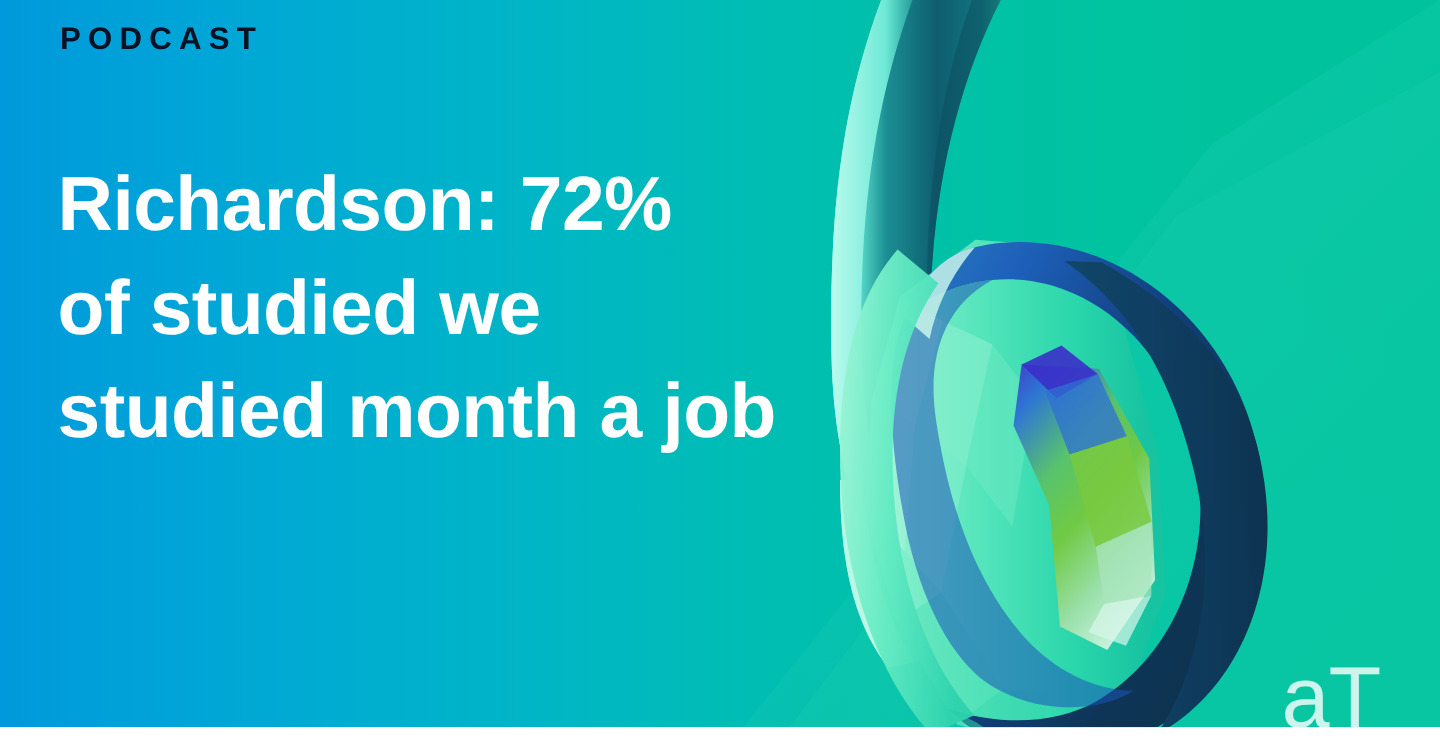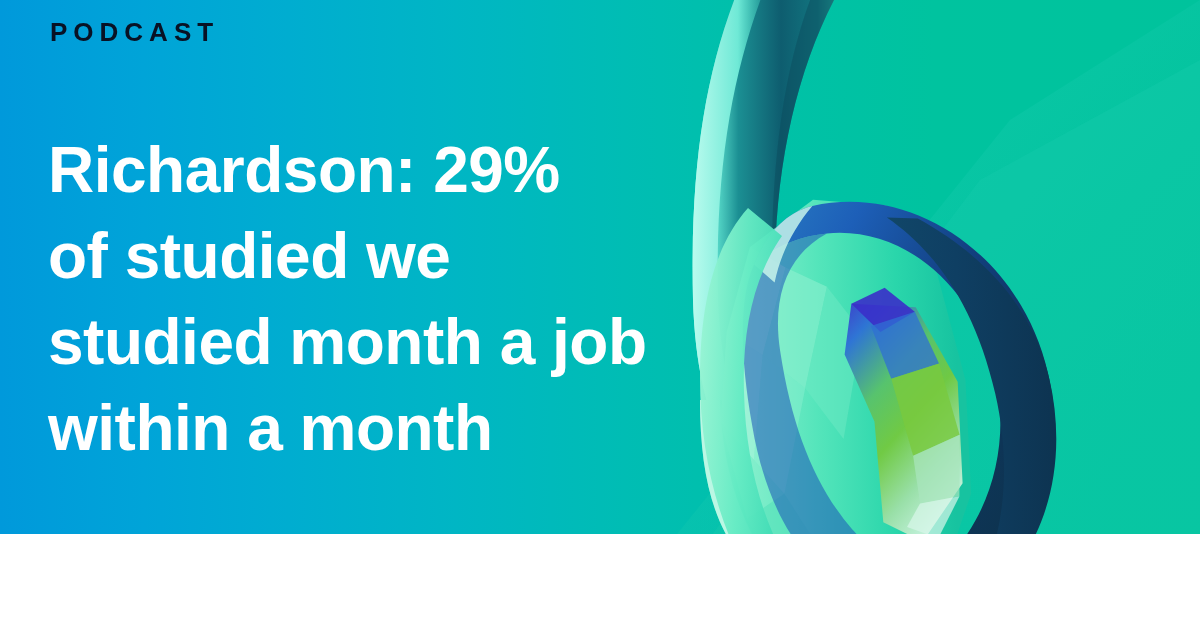--- a/index.html
+++ b/index.html
@@ -3,21 +3,21 @@
 <meta charset="utf-8">
 <style>
   html, body {
     margin: 0;
     padding: 0;
     background: #ffffff;
   }
   #card {
     position: relative;
     width: 1200px;
-    height: 534px;
+    height: 606px;
     overflow: hidden;
     font-family: "Liberation Sans", sans-serif;
     
     background:
       linear-gradient(90deg,
         #0099db 0%,
         #00a4d8 12%,
         #00add0 24%,
         #00b6c4 38%,
         #00bdb4 52%,
@@ -195,21 +195,20 @@
       </g>
 
       <path d="M700,378 C700,300 716,244 748,208 L782,236 C754,276 742,330 744,392
                C746,478 772,552 812,596 L776,612 C728,560 700,472 700,378 Z" fill="url(#cupSideFace)" opacity="0.95"></path>
     </svg>
   </div>
 
   <div id="eyebrow">PODCAST</div>
 
   <div id="headline">
-    <span class="ln">Richardson: 29%</span>
+    <span class="ln">Richardson: 72%</span>
     <span class="ln">of studied we</span>
     <span class="ln">studied month a job</span>
-    <span class="ln">within a month</span>
   </div>
 
   <div id="logo">aT</div>
 
 </div>
 
 </body></html>

